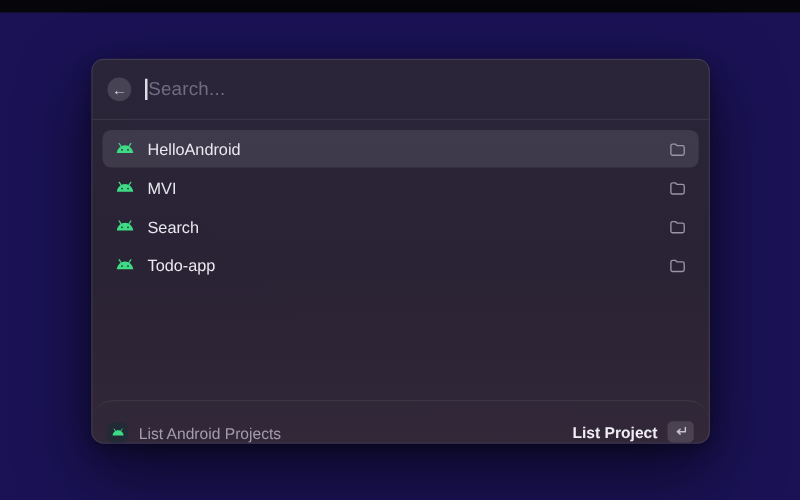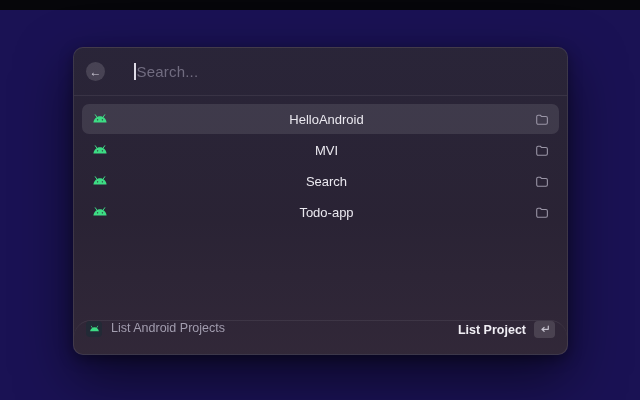--- a/index.html
+++ b/index.html
@@ -43,46 +43,45 @@
     padding: 0 14px 0 12px;
     border-bottom: 1px solid rgba(255,255,255,0.07);
   }
   .back-btn {
     width: 19px; height: 19px; border-radius: 50%;
     background: rgba(255,255,255,0.14);
     display: flex; align-items: center; justify-content: center;
     color: #d4d1dd; font-size: 12px; line-height: 1;
     margin-right: 11px; cursor: default; flex: 0 0 auto;
   }
-  .search-field { display: flex; align-items: flex-end; flex: 1; margin-left: 18px; }
+  .search-field { display: flex; align-items: flex-end; flex: 1; }
   .caret {
     width: 1.5px; height: 17px; background: #dedbe6;
     margin-right: 1px; flex: 0 0 auto;
   }
   .search-placeholder { color: #716c80; font-size: 15px; letter-spacing: 0.2px; }
 
   
   .list { flex: 1 1 auto; padding: 8px; overflow: hidden; }
   .row {
     height: 30px; border-radius: 7px;
     display: flex; align-items: center;
     padding: 0 10px; margin-bottom: 1px;
     cursor: default;
-    text-align: center;
   }
   .row.selected { background: rgba(255,255,255,0.10); }
   .android-icon { color: var(--android-green, #3ddc84); display: flex; flex: 0 0 auto; margin-right: 10px; }
   .row-label { font-size: 13px; font-weight: 500; color: #eae8ef; flex: 1 1 auto; white-space: nowrap; }
   .folder-icon { color: #9a95a6; display: flex; flex: 0 0 auto; }
 
   
   .footer {
     flex: 0 0 34px; height: 34px;
     border-top: 1px solid rgba(255,255,255,0.07);
-    display: flex; align-items: flex-start;
+    display: flex; align-items: flex-end;
     padding: 0 12px;
     border-radius: 17px;
   }
   .footer-app-icon {
     width: 16px; height: 16px; border-radius: 4px;
     background: #222a36;
     display: flex; align-items: center; justify-content: center;
     margin-right: 9px; flex: 0 0 auto;
     color: var(--android-green, #3ddc84);
   }

